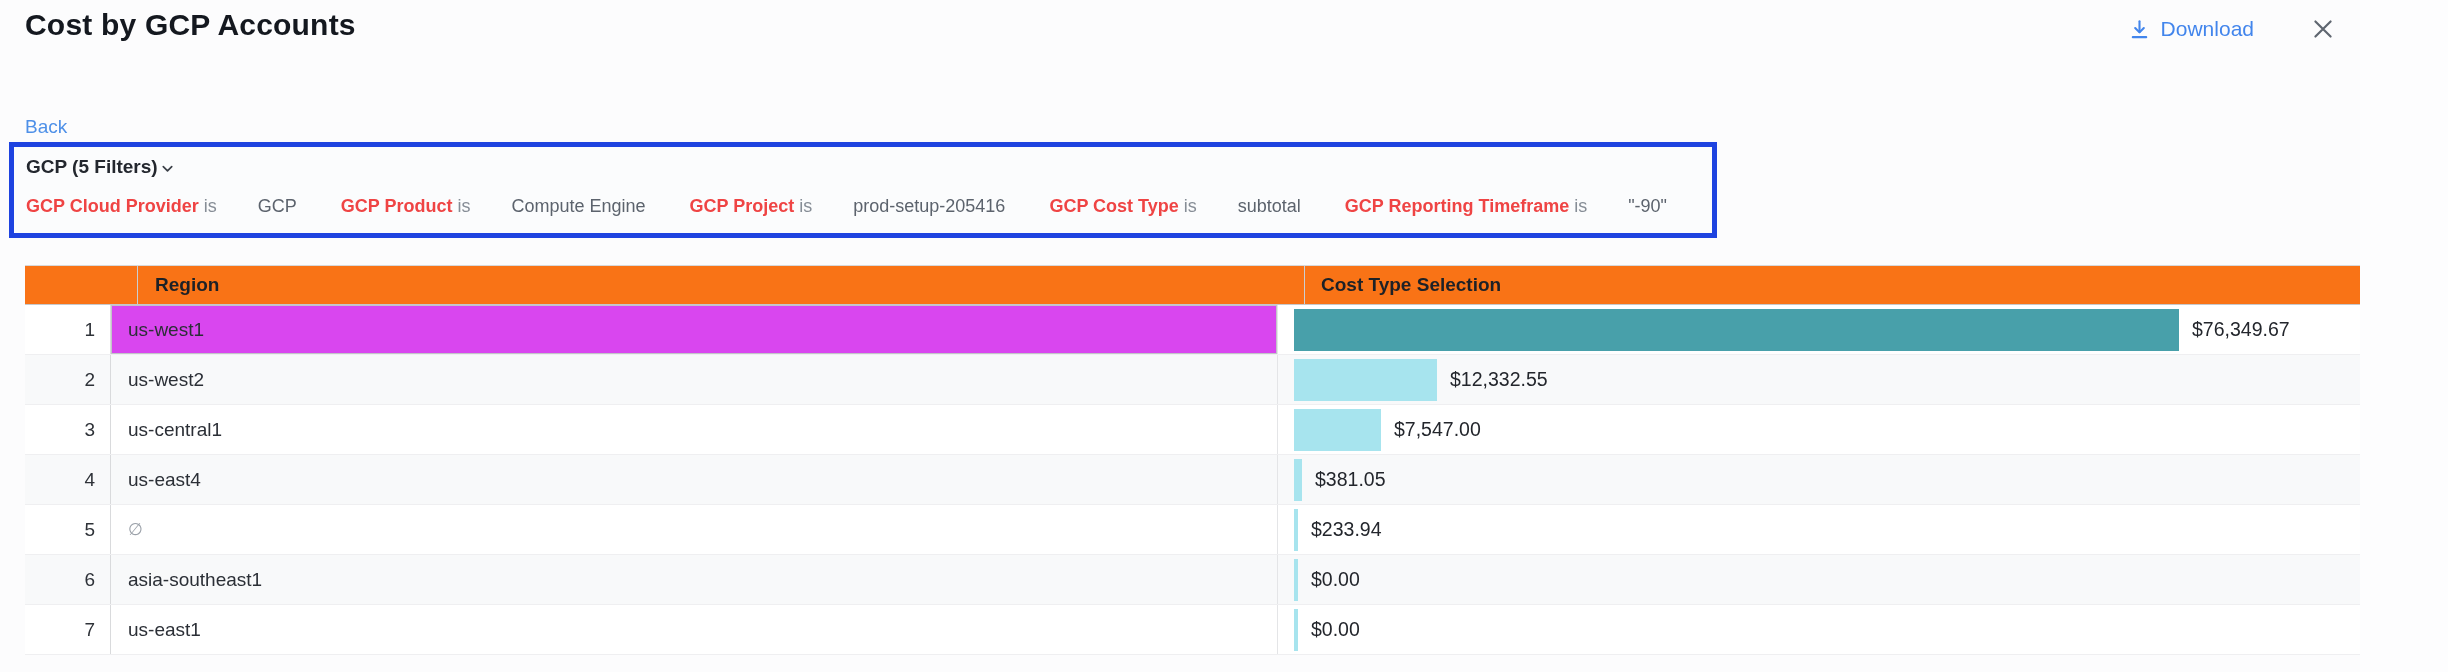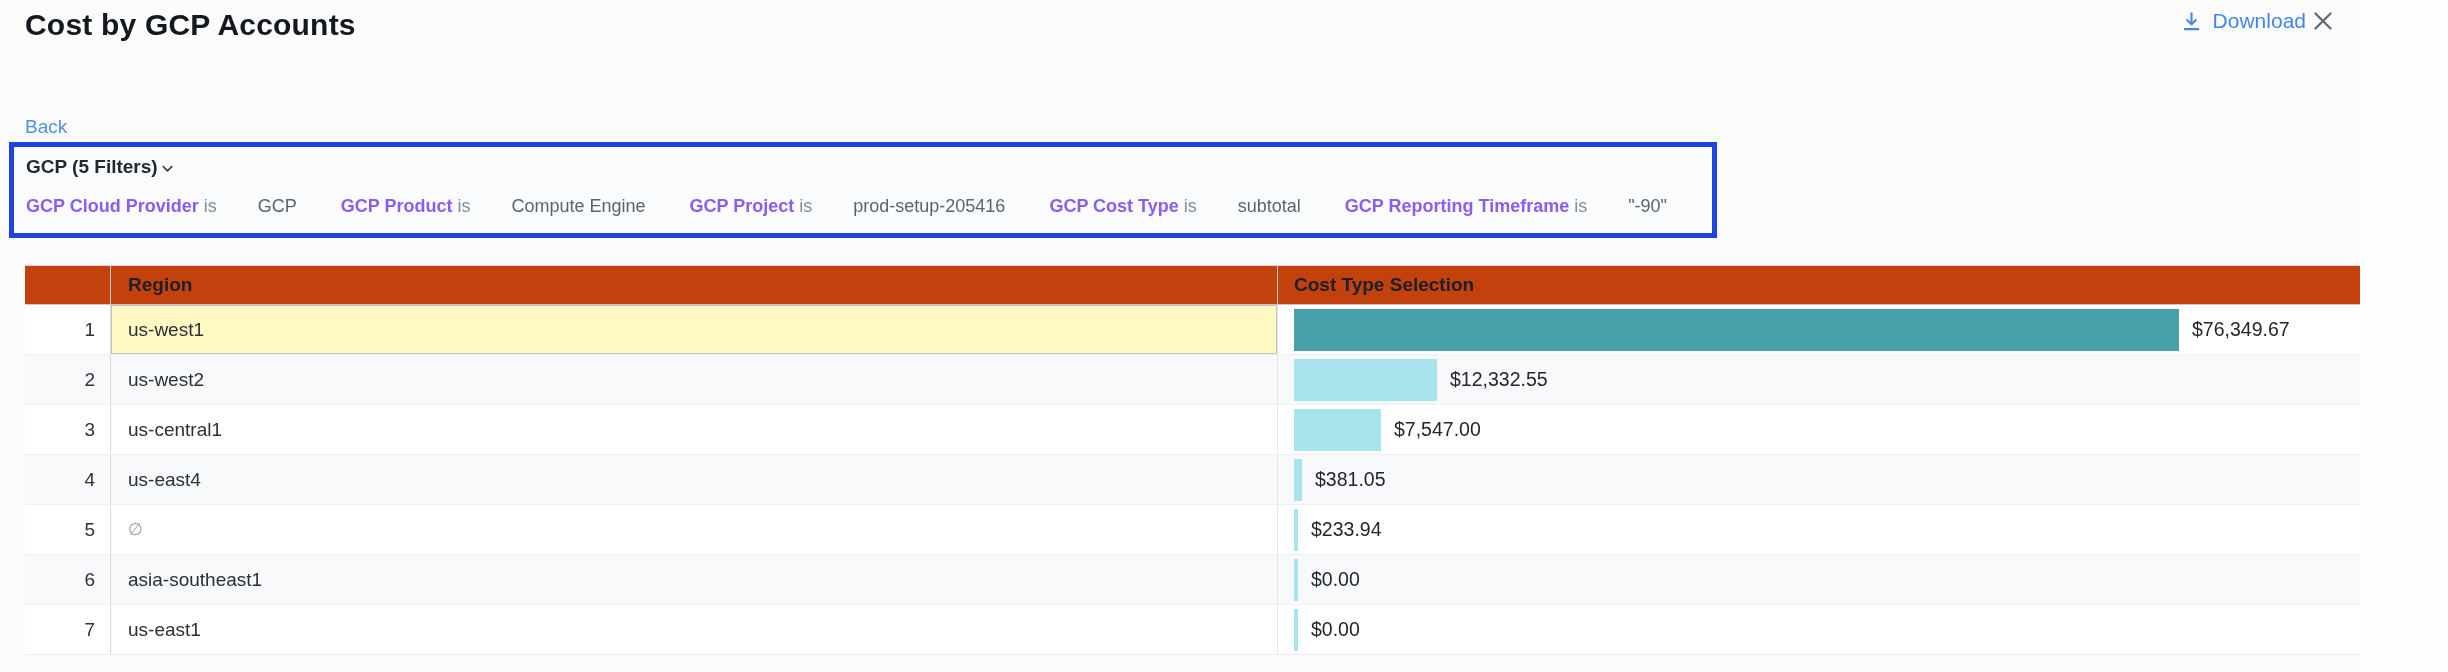--- a/index.html
+++ b/index.html
@@ -2,55 +2,55 @@
 <html><head>
 <meta charset="utf-8">
 <style>
   * { margin:0; padding:0; box-sizing:border-box; }
   html,body { width:2448px; height:672px; }
   body { font-family:"Liberation Sans", sans-serif; background:#fdfdfe; overflow:hidden; }
   #screen { position:relative; width:2360px; height:672px; background:#fcfcfd; }
 
   
   .page-title { position:absolute; left:25px; top:8px; font-size:30px; font-weight:700; color:#14181f; letter-spacing:.2px; }
-  .top-actions { position:absolute; right:20px; top:4px; display:flex; align-items:center; }
+  .top-actions { position:absolute; right:20px; top:12px; display:flex; align-items:center; gap:52px; }
   .download-btn { display:flex; align-items:center; gap:10px; cursor:pointer; color:#4285ec; font-size:21px; font-weight:500; }
   .download-btn svg { display:block; }
   .close-btn { width:34px; height:34px; display:flex; align-items:center; justify-content:center; cursor:pointer; }
   .close-btn svg { display:block; }
 
   
   .back-link { position:absolute; left:25px; top:116px; font-size:19px; color:#4e90e8; cursor:pointer; }
 
   
   .filter-box { position:absolute; left:9px; top:142px; width:1708px; height:96px;
     border:5px solid #1e43e0; background:#fbfcfd; padding:7px 14px 0 12px; }
   .filter-summary { display:inline-flex; align-items:center; gap:2px; cursor:pointer; height:26px; }
   .filter-summary-label { font-size:19px; font-weight:700; color:#23272e; }
   .filter-summary svg { display:block; margin-top:3px; }
   .filter-details { display:flex; gap:44px; margin-top:16px; white-space:nowrap; overflow:hidden; }
   .filter-item { font-size:18px; cursor:pointer; }
-  .f-name { font-weight:700; color:#8b5cf6; }
+  .f-name { font-weight:700; color:#ef4444; }
   .f-op { font-weight:400; color:#868d96; }
   .f-val { font-weight:400; color:#5c636d;margin-left:36px; }
 
   
   .cost-table { position:absolute; left:25px; top:265px; right:0; height:390px; background:#fff; }
   .trow { display:grid; grid-template-columns:85px 1167px 1fr; height:50px; background:#fff; }
   .trow:nth-child(even) { background:#f8f9fa; }
-  .thead { height:40px; background:#c2410c; border-top:1px solid #d7d8da; border-bottom:1px solid #c6c8cb; }
+  .thead { height:40px; background:#f97316; border-top:1px solid #d7d8da; border-bottom:1px solid #c6c8cb;padding-left:27px; }
   .cell { display:flex; align-items:center; height:100%; overflow:hidden; }
   .cell.num { justify-content:flex-end; padding-right:15px; font-size:19px; color:#2e3238; }
   .cell.region { padding-left:17px; font-size:19px; color:#2b2f36; border-left:1px solid #d9dadc; }
   .cell.cost { padding-left:16px; border-left:1px solid #e4e5e7; }
   .thead .cell { font-weight:700; font-size:19px; color:#1d2127; }
   .thead .cell.region { border-left:1px solid #cbced1; }
   .thead .cell.cost { border-left:1px solid #cbced1; }
   .body-row { border-bottom:1px solid #efeff1; }
-  .cell.region.selected { background:#fef9c3; box-shadow:inset 0 0 0 1px #c2c4c8; }
+  .cell.region.selected { background:#d946ef; box-shadow:inset 0 0 0 1px #c2c4c8; }
   .cell.region.null-val { color:#9ba1a9; font-size:17px; }
   .bar { height:42px; flex:none; }
   .cost-label { margin-left:13px; font-size:19.5px; color:#23262c; white-space:nowrap; }
 </style>
 </head>
 <body>
 
 <div id="screen">
 
   <div class="page-title">Cost by GCP Accounts</div>

